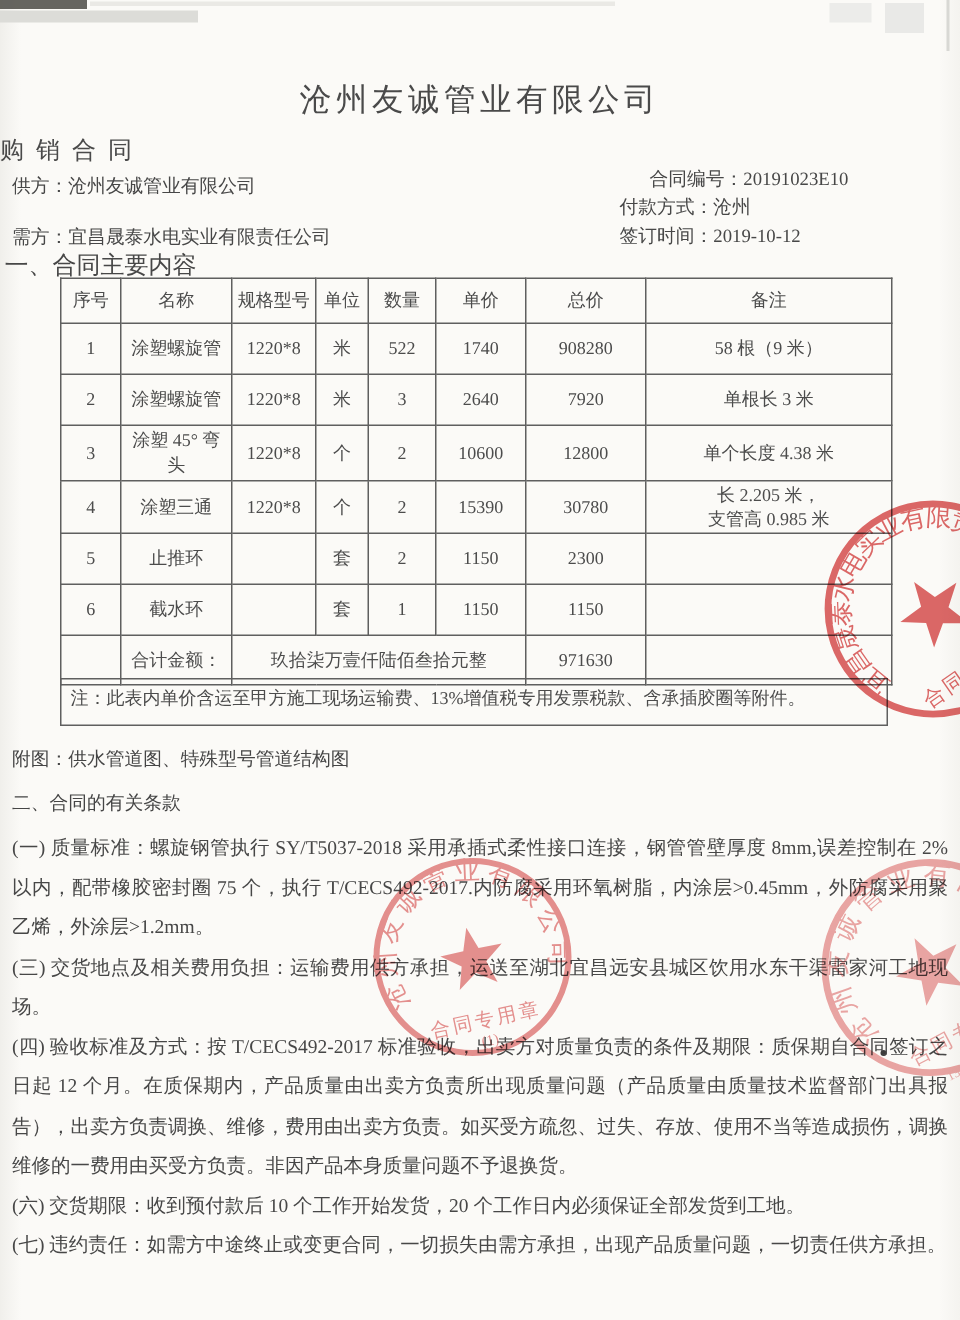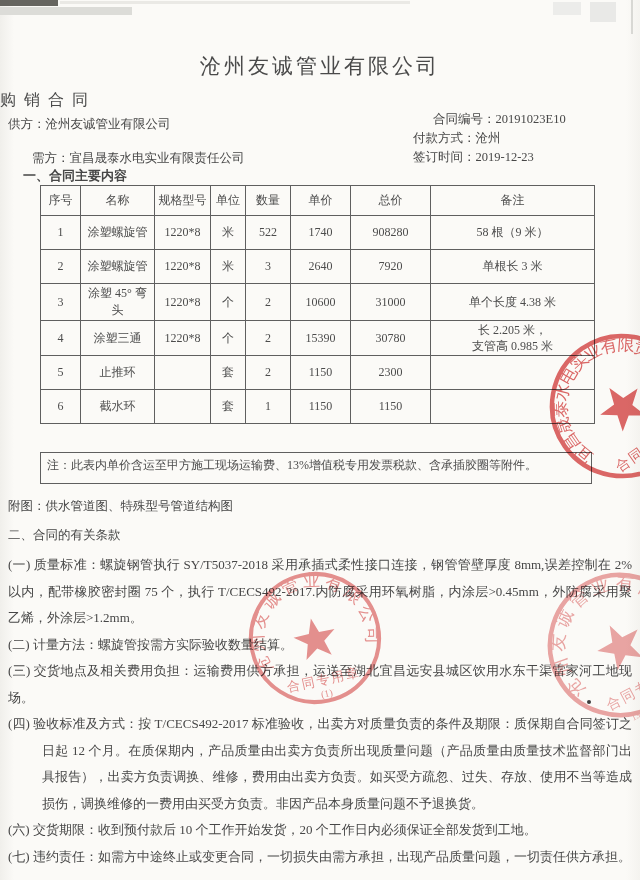--- a/index.html
+++ b/index.html
@@ -19,22 +19,22 @@
   .s6{left:631px;top:0;width:2px;height:34px;background:#d8d8d4;}
   .dot{position:absolute;left:587px;top:700px;width:4px;height:4px;border-radius:50%;background:#3c3c3c;}
 
   .title1{position:absolute;top:52px;left:0;width:100%;text-align:center;
     font-size:21px;letter-spacing:3px;color:#4a4a4a;font-weight:400;}
   .title2{position:absolute;top:90px;left:0;width:100%;text-align:left;
     font-size:16px;letter-spacing:8px;color:#4a4a4a;font-weight:400;font-family:Liberation Mono, monospace;}
 
   .info-line{position:absolute;font-size:12.5px;color:#474747;white-space:nowrap;}
   .supplier-line{left:8px;top:116px;}
-  .buyer-line{left:8px;top:150px;margin-left:24px;}
-  .sec1{left:23px;top:167px;font-size:13px;font-weight:bold;}
+  .buyer-line{left:8px;top:150px;}
+  .sec1{left:3px;top:167px;font-size:16px;}
   .meta1{left:413px;top:111px;margin-left:20px;}
   .meta2{left:413px;top:130px;}
   .meta3{left:413px;top:149px;}
 
   table.items{
     position:absolute;left:40px;top:185px;width:554px;
     border-collapse:collapse;table-layout:fixed;
     font-size:12px;color:#4c4c4c;
   }
   table.items th,table.items td{
@@ -90,21 +90,21 @@
     <span>需方：</span><span>宜昌晟泰水电实业有限责任公司</span>
   </div>
   <div class="info-line sec1">一、合同主要内容</div>
   <div class="info-line meta1">
     <span>合同编号：</span><span>20191023E10</span>
   </div>
   <div class="info-line meta2">
     <span>付款方式：</span><span>沧州</span>
   </div>
   <div class="info-line meta3">
-    <span>签订时间：</span><span>2019-12-23</span>
+    <span>签订时间：</span><span>2019-10-12</span>
   </div>
 
   <table class="items">
     <colgroup>
       <col style="width:40px">
         <col style="width:74px">
         <col style="width:56px">
         <col style="width:35px">
       <col style="width:45px">
         <col style="width:60px">
@@ -142,21 +142,21 @@
       <td>7920</td>
       <td class="remark">单根长 3 米</td>
     </tr>
     <tr>
       <td>3</td>
       <td>涂塑 45° 弯头</td>
       <td>1220*8</td>
       <td>个</td>
       <td>2</td>
       <td>10600</td>
-      <td>31000</td>
+      <td>12800</td>
       <td class="remark">单个长度 4.38 米</td>
     </tr>
     <tr>
       <td>4</td>
       <td>涂塑三通</td>
       <td>1220*8</td>
       <td>个</td>
       <td>2</td>
       <td>15390</td>
       <td>30780</td>
@@ -176,31 +176,37 @@
     <tr>
       <td>6</td>
       <td>截水环</td>
       <td></td>
       <td>套</td>
       <td>1</td>
       <td>1150</td>
       <td>1150</td>
       <td class="remark"></td>
     </tr>
+    <tr class="total-row">
+      <td></td>
+      <td>合计金额：</td>
+      <td colspan="4">玖拾柒万壹仟陆佰叁拾元整</td>
+      <td>971630</td>
+      <td></td>
+    </tr>
   </tbody>
     </table>
 
   <div class="note-box">注：此表内单价含运至甲方施工现场运输费、13%增值税专用发票税款、含承插胶圈等附件。</div>
 
   <div class="attachment">附图：供水管道图、特殊型号管道结构图</div>
   <div class="sec2">二、合同的有关条款</div>
 
   <div class="clauses">
     <p>(一) 质量标准：螺旋钢管执行 SY/T5037-2018 采用承插式柔性接口连接，钢管管壁厚度 8mm,误差控制在 2%以内，配带橡胶密封圈 75 个，执行 T/CECS492-2017.内防腐采用环氧树脂，内涂层&gt;0.45mm，外防腐采用聚乙烯，外涂层&gt;1.2mm。</p>
-    <p>(二) 计量方法：螺旋管按需方实际验收数量结算。</p>
     <p>(三) 交货地点及相关费用负担：运输费用供方承担，运送至湖北宜昌远安县城区饮用水东干渠雷家河工地现场。</p>
     <p>(四) 验收标准及方式：按 T/CECS492-2017 标准验收，出卖方对质量负责的条件及期限：质保期自合同签订之日起 12 个月。在质保期内，产品质量由出卖方负责所出现质量问题（产品质量由质量技术监督部门出具报告），出卖方负责调换、维修，费用由出卖方负责。如买受方疏忽、过失、存放、使用不当等造成损伤，调换维修的一费用由买受方负责。非因产品本身质量问题不予退换货。</p>
     <p>(六) 交货期限：收到预付款后 10 个工作开始发货，20 个工作日内必须保证全部发货到工地。</p>
     <p>(七) 违约责任：如需方中途终止或变更合同，一切损失由需方承担，出现产品质量问题，一切责任供方承担。</p>
   </div>
 
   <svg class="seal seal-buyer" width="150" height="150" viewBox="0 0 150 150">
     <circle cx="75" cy="75" r="70" fill="none" stroke="#d94f4f" stroke-width="4.5"></circle>
     <path id="arcA" d="M 24.2,98.7 A 56,56 0 1 1 125.8,98.7" fill="none"></path>
     <text font-size="17" letter-spacing="1">

